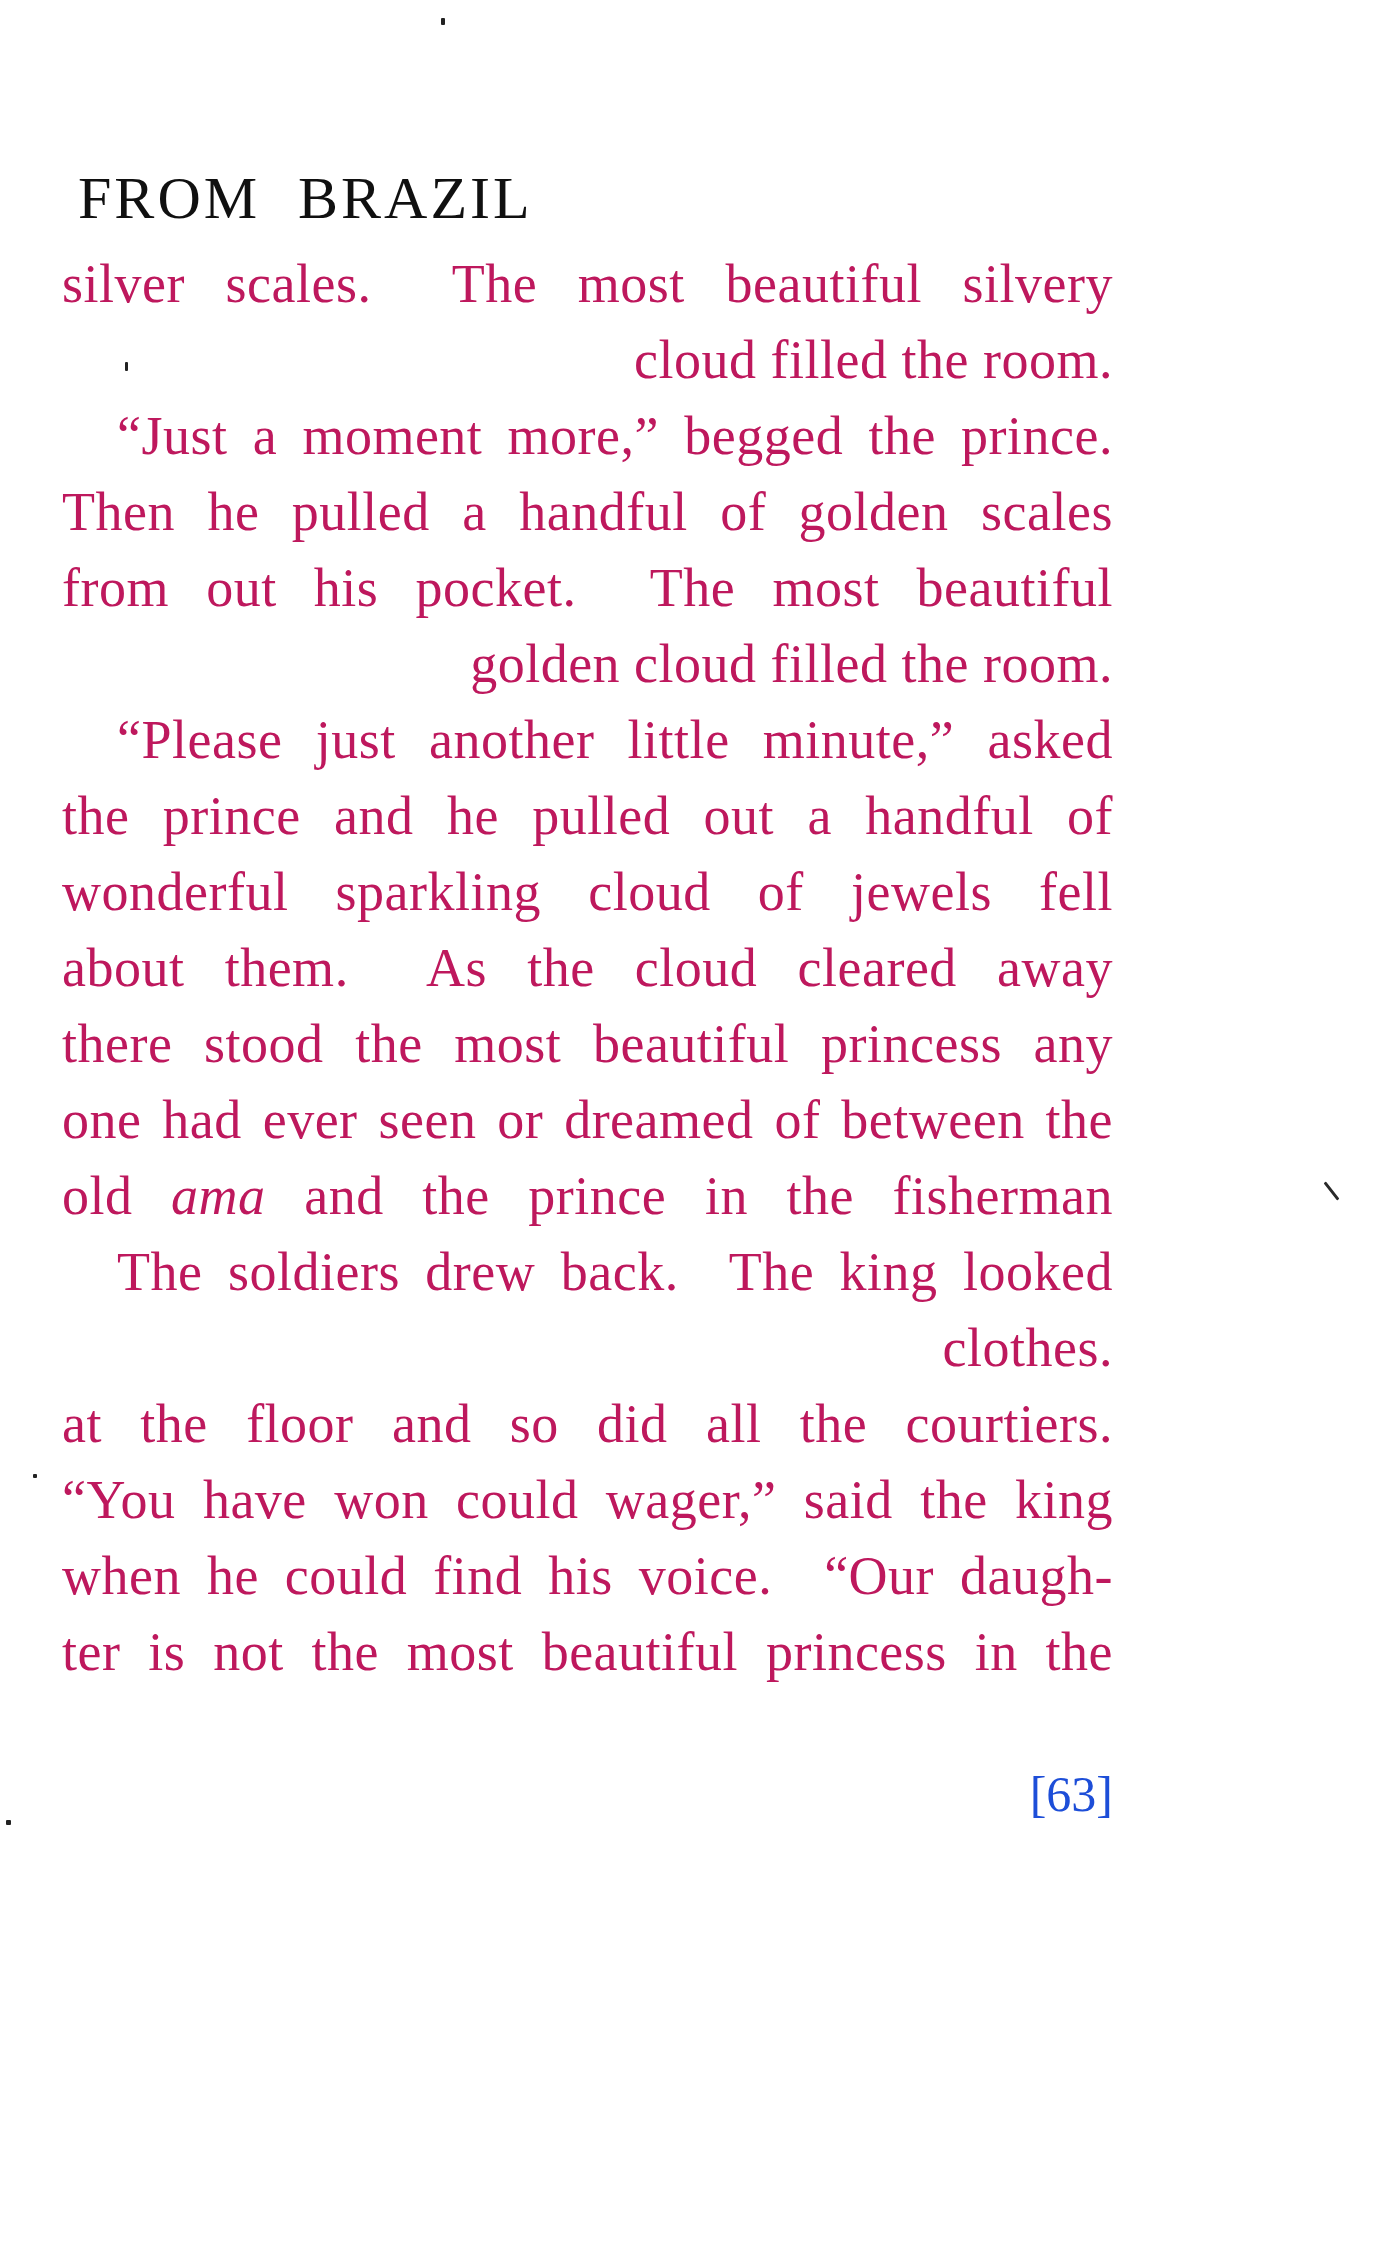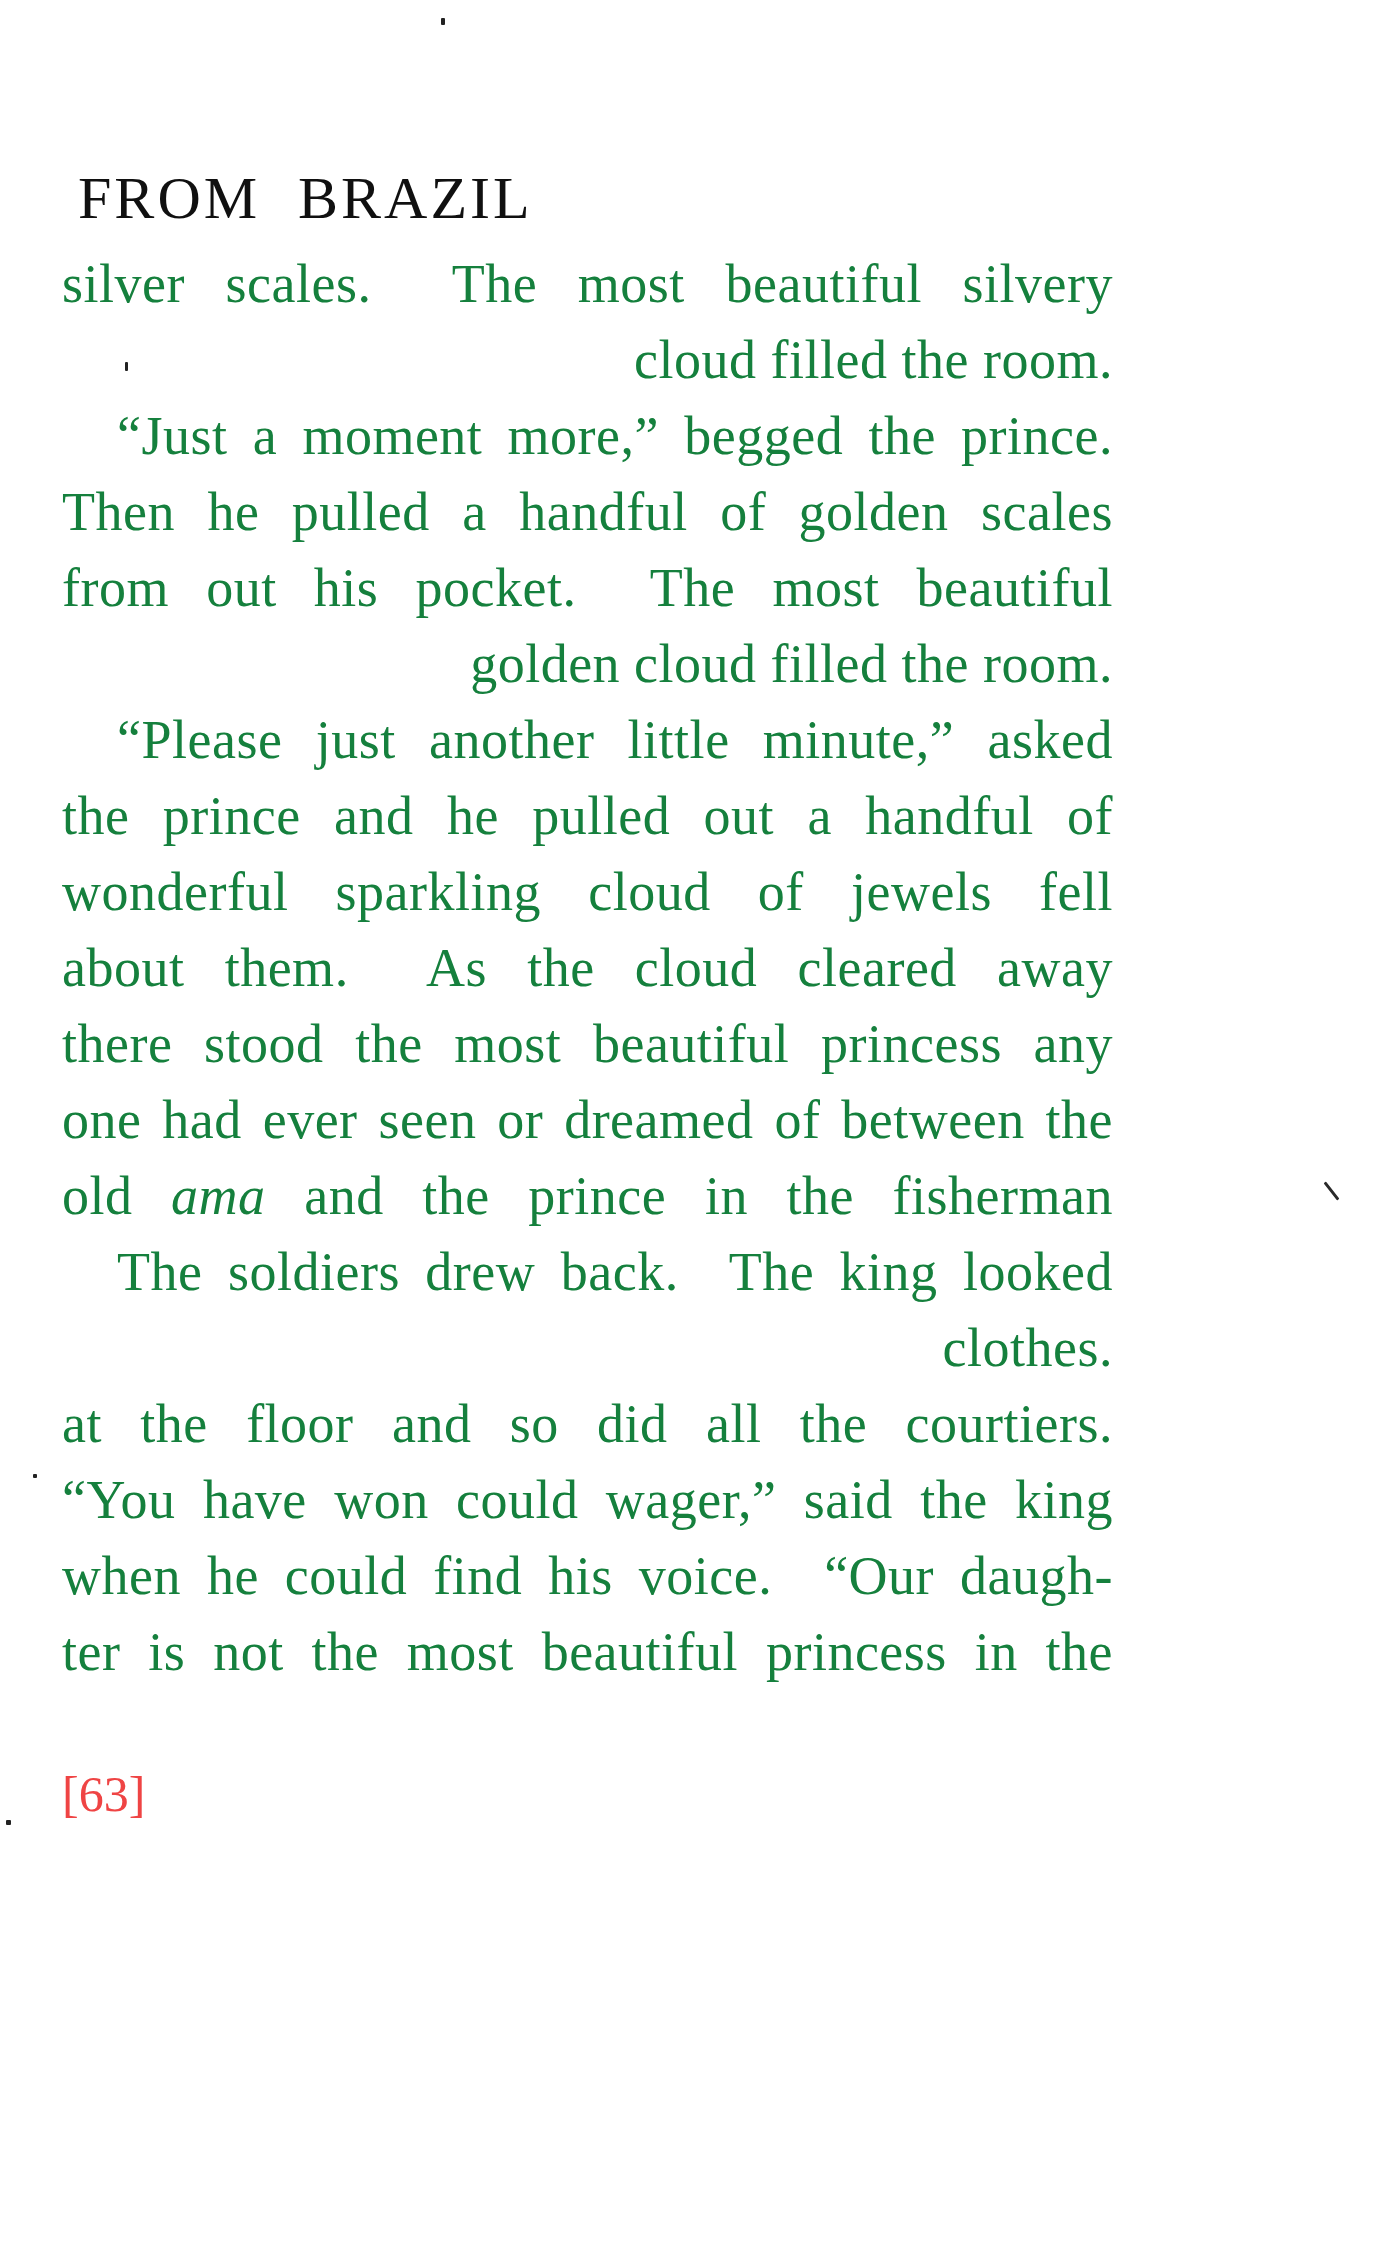--- a/index.html
+++ b/index.html
@@ -34,21 +34,21 @@
     left: 62px;
     top: 246px;
     width: 1051px;
   }
   .text-line {
     height: 76px;
     line-height: 76px;
     font-size: 54px;
     letter-spacing: 0.5px;
     white-space: pre-wrap;
-    color: #15803d;
+    color: #be185d;
   }
   .text-line.full {
     text-align: justify;
     text-align-last: justify;
   }
   .text-line.short {
     text-align: right;
   }
   .text-line.indent {
     text-indent: 55px;
@@ -56,23 +56,23 @@
   .text-line .it {
     font-style: italic;
   }
   .page-number {
     position: absolute;
     left: 62px;
     top: 1756px;
     width: 1051px;
     height: 76px;
     line-height: 76px;
-    text-align: left;
+    text-align: right;
     font-size: 50px;
-    color: #ef4444;
+    color: #1d4ed8;
   }
   
   .speck {
     position: absolute;
     background: #222;
     border-radius: 1px;
   }
   .speck-dot1 { left: 441px; top: 18px;  width: 4px; height: 7px; }
   .speck-dot2 { left: 125px; top: 362px; width: 3px; height: 9px; }
   .speck-dot3 { left: 33px;  top: 1474px; width: 4px; height: 4px; }

